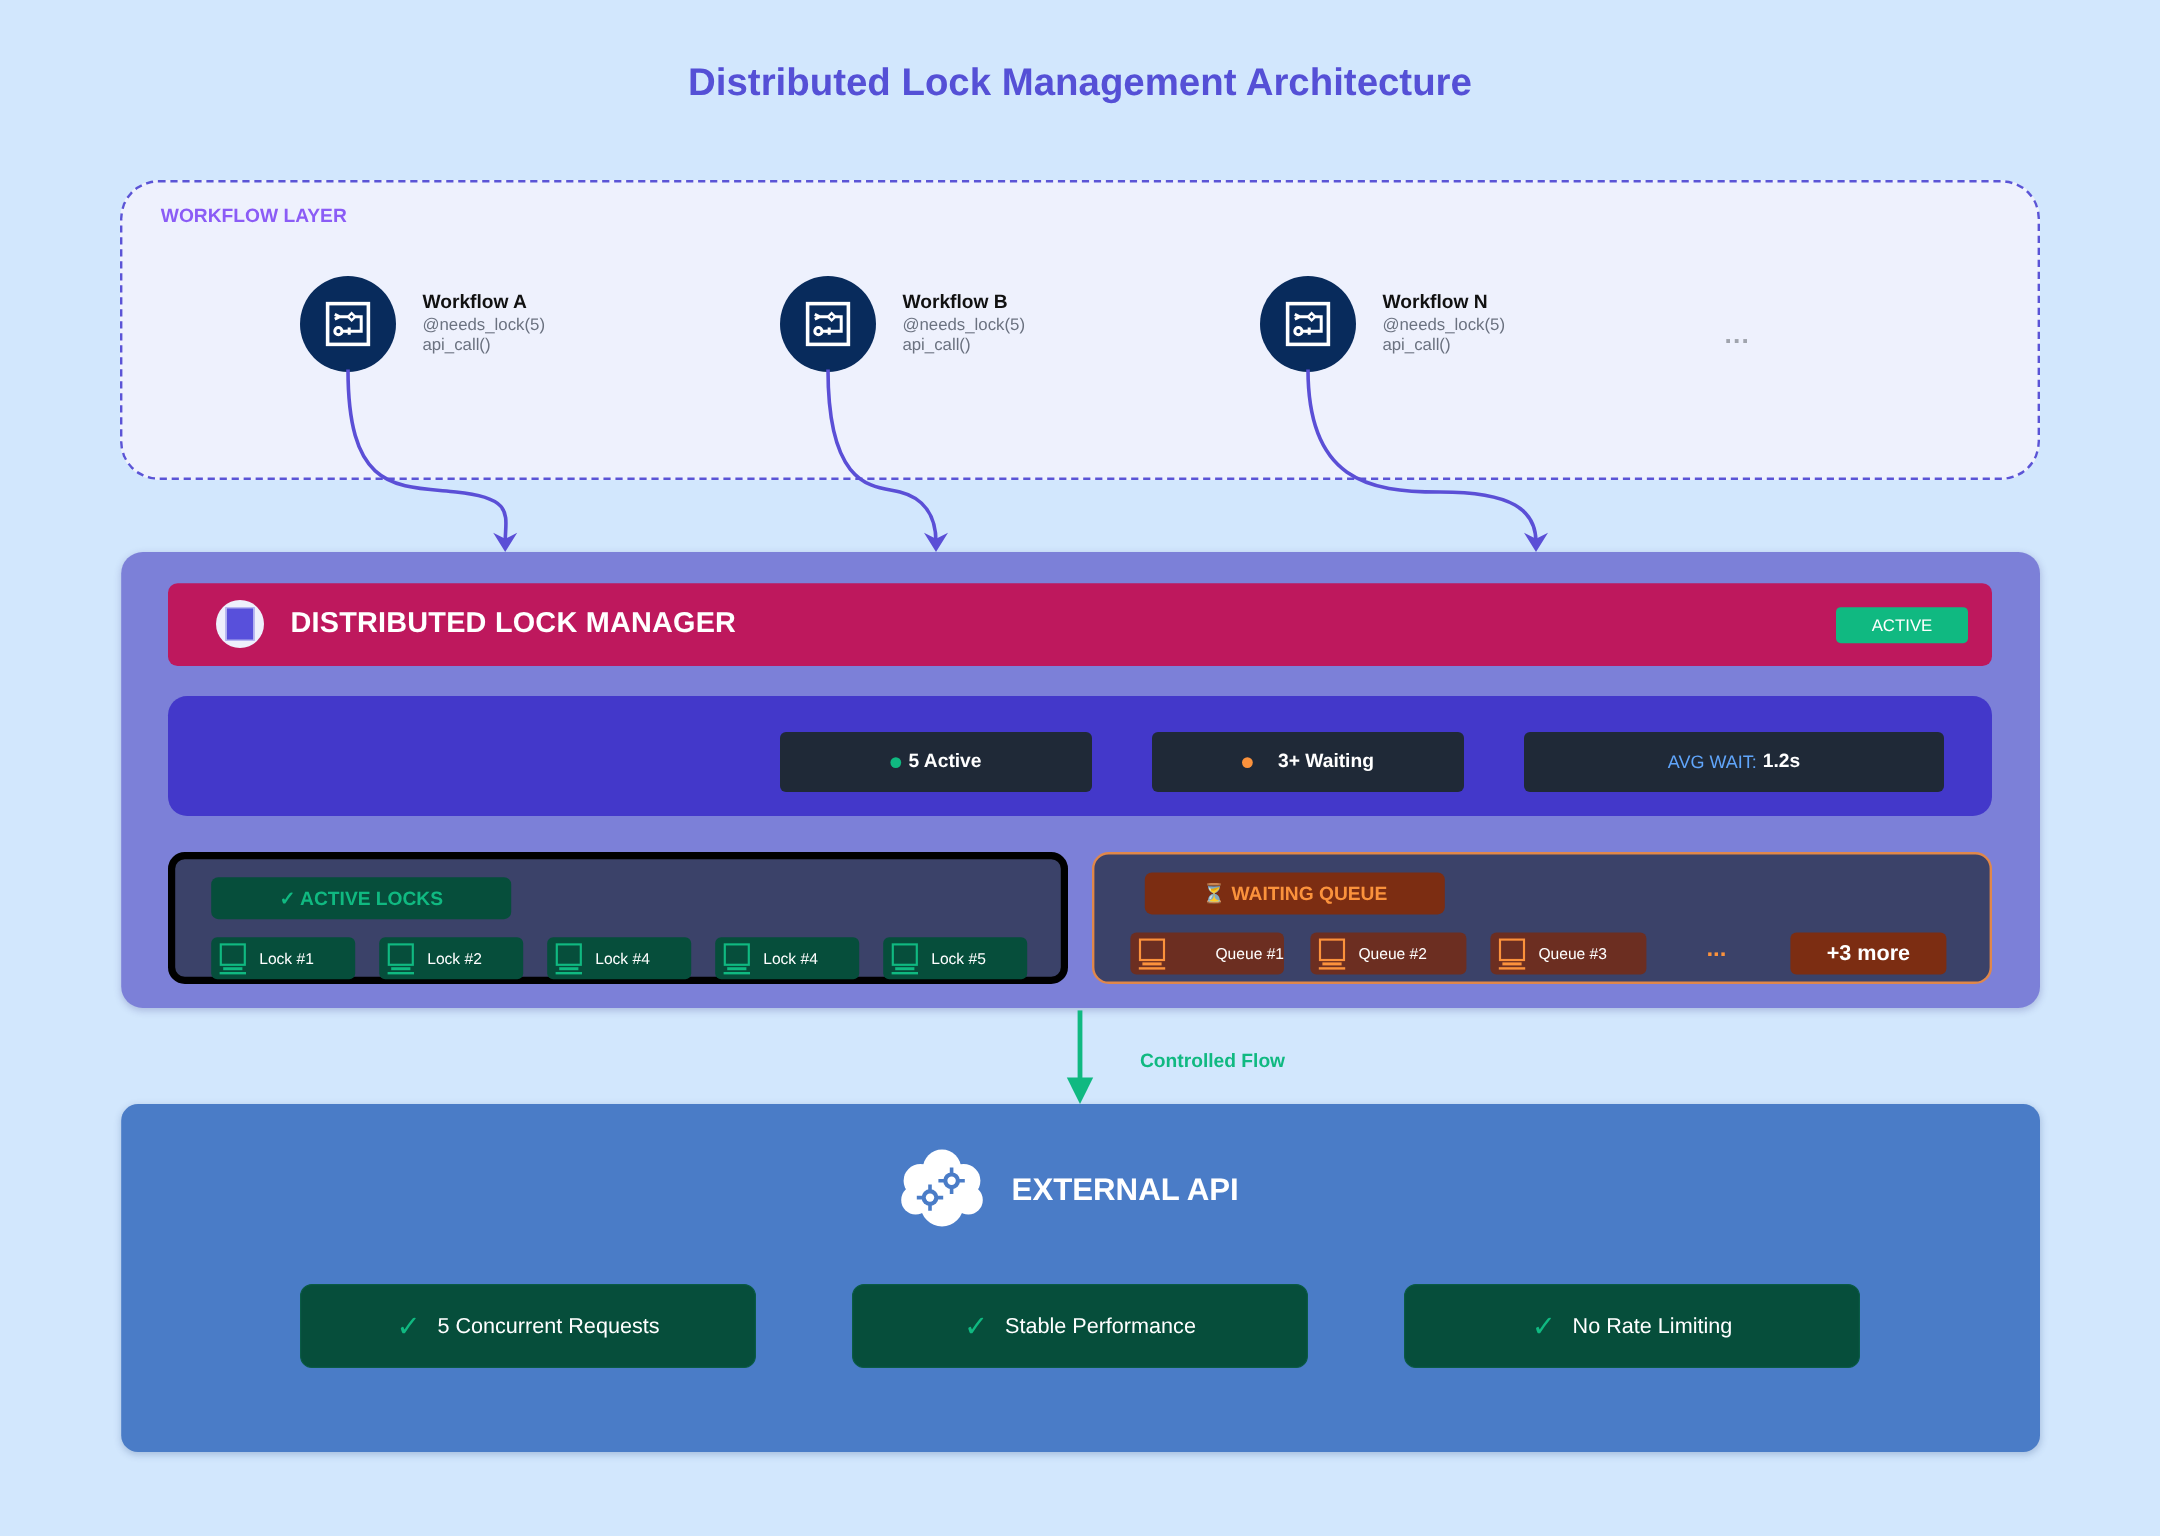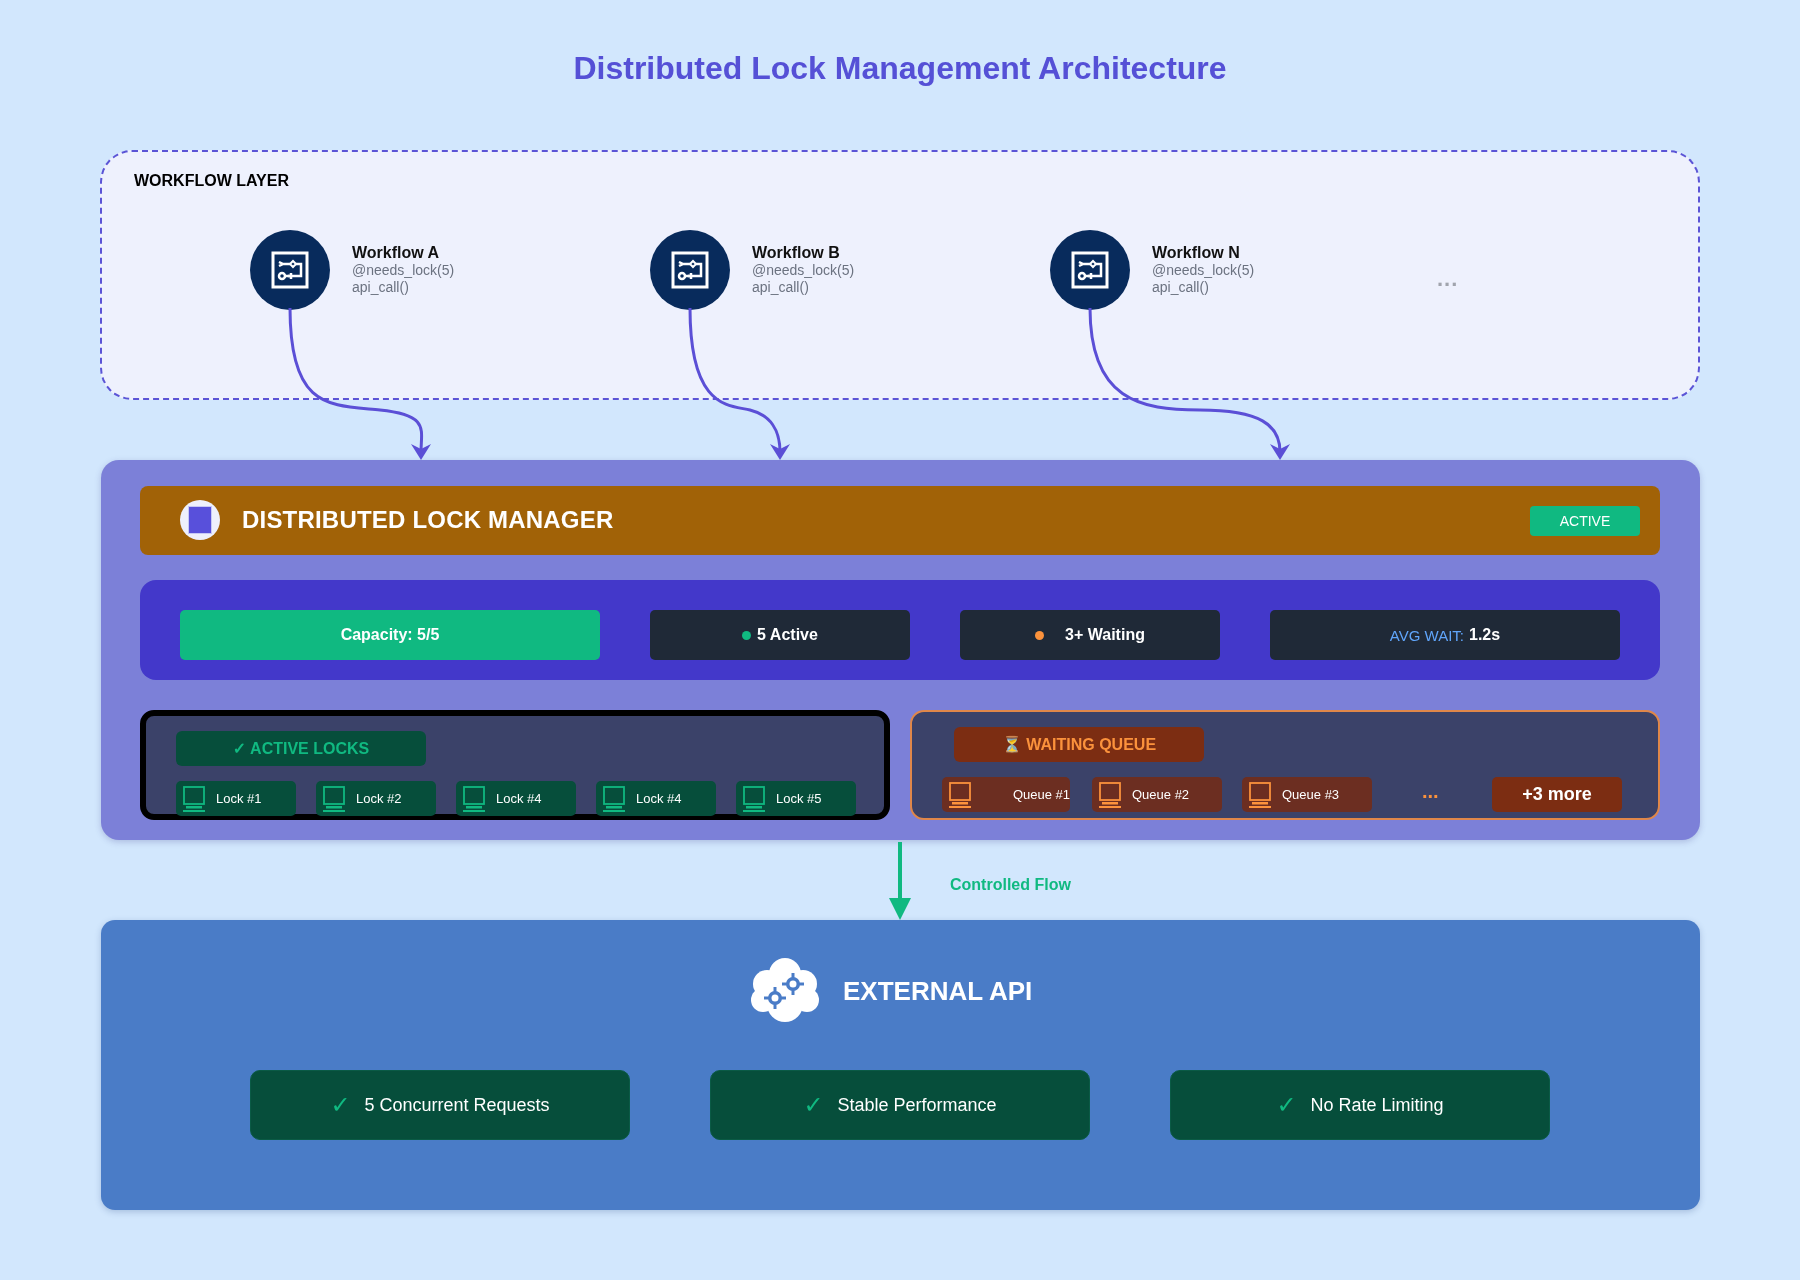--- a/index.html
+++ b/index.html
@@ -13,41 +13,41 @@
   #title {
     left: 0; width: 1800px; top: 50px; text-align: center;
     font-size: 32px; font-weight: bold; color: #5550d6;
   }
   
   #wf-layer {
     left: 100px; top: 150px; width: 1600px; height: 250px;
     background: #eef1fd; border: 2.5px dashed #5b54d6; border-radius: 32px;
   }
   #wf-layer-label {
-    left: 32px; top: 20px; font-size: 16px; font-weight: bold; color: #000000;
+    left: 32px; top: 20px; font-size: 16px; font-weight: bold; color: #8b5cf6;
   }
   .wf-circle {
     width: 80px; height: 80px; border-radius: 50%; background: #082b5c;
     display: flex; align-items: center; justify-content: center;
   }
   .wf-name { font-size: 16px; font-weight: bold; color: #111; }
   .wf-sub { font-size: 14px; color: #6b7280; line-height: 17px; }
   .wf-ellipsis { font-size: 22px; font-weight: bold; color: #a0a4ad; letter-spacing: 1px; }
 
   svg#arrows { position: absolute; left: 0; top: 0; width: 1800px; height: 1280px; pointer-events: none; }
 
   
   #lm-outer {
     left: 101px; top: 460px; width: 1599px; height: 380px;
     background: #7c80d8; border-radius: 18px;
     box-shadow: 0 2px 6px rgba(60,60,140,0.25);
   }
   #lm-header {
     left: 140px; top: 486px; width: 1520px; height: 69px;
-    background: #a16207; border-radius: 8px;
+    background: #be185d; border-radius: 8px;
   }
   #lm-icon {
     left: 40px; top: 14px; width: 40px; height: 40px; border-radius: 50%;
     background: #eef0fc; display: flex; align-items: center; justify-content: center;
   }
   #lm-icon .sq { width: 24px; height: 28px; background: #5850db; border: 1.5px solid #c7c9f5; }
   #lm-title { left: 102px; top: 20px; font-size: 24px; font-weight: bold; color: #fff; letter-spacing: 0.2px; }
   #lm-badge {
     left: 1390px; top: 20px; width: 110px; height: 30px; background: #10b981;
     border-radius: 4px; color: #fff; font-weight: normal; font-size: 14px;
@@ -182,21 +182,20 @@
 
 <div id="lm-header" class="abs">
   <div id="lm-icon" class="abs">
       <div class="sq"></div>
     </div>
   <div id="lm-title" class="abs">DISTRIBUTED LOCK MANAGER</div>
   <div id="lm-badge" class="abs">ACTIVE</div>
 </div>
 
 <div id="lm-stats" class="abs">
-  <div class="stat cap" style="left:40px; width:420px;">Capacity: 5/5</div>
   <div class="stat dark" style="left:510px; width:260px;">
     <span class="dot" style="background:#10b981;"></span>
     <span>5 Active</span>
   </div>
   <div class="stat dark" style="left:820px; width:260px;gap:15px;">
     <span class="dot" style="background:#fb923c;"></span>
     <span>3+ Waiting</span>
   </div>
   <div class="stat dark" style="left:1130px; width:350px;">
     <span class="avg-label">AVG WAIT:</span>

